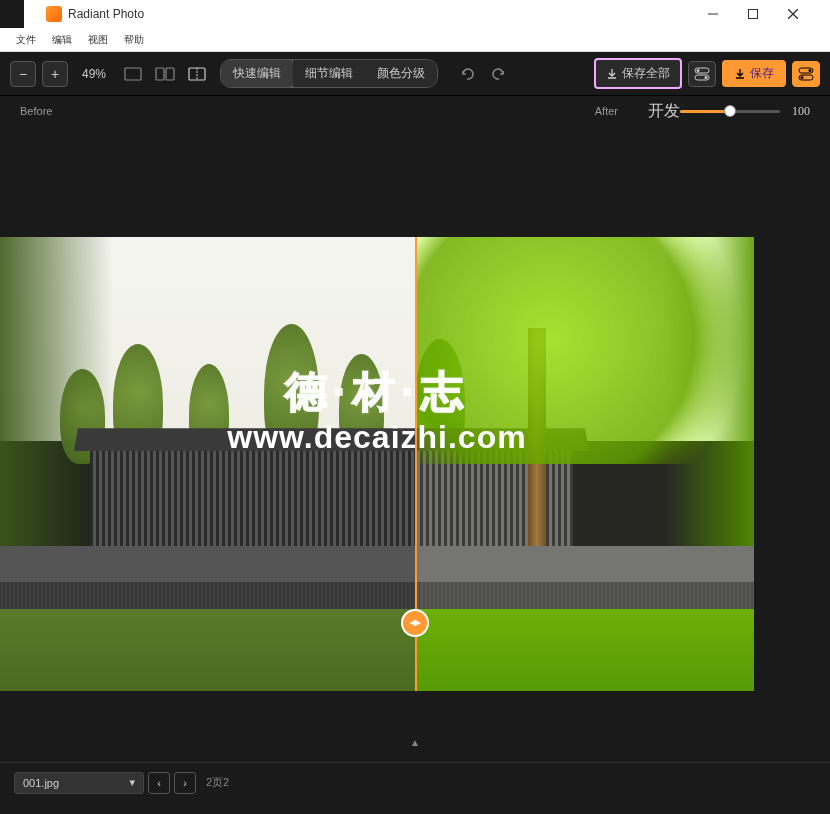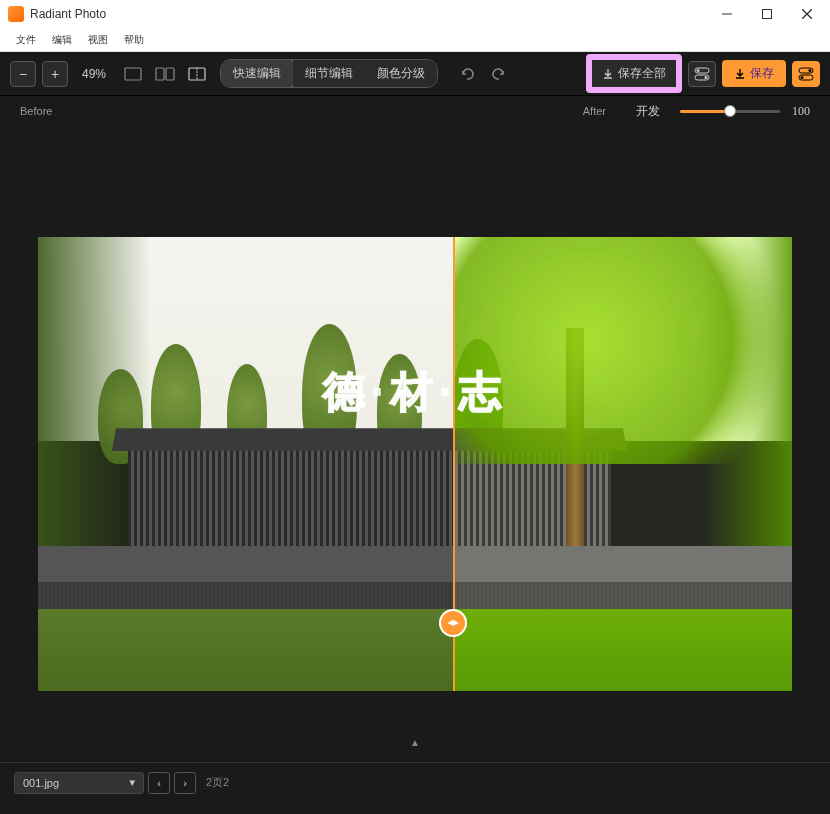--- a/index.html
+++ b/index.html
@@ -1,54 +1,54 @@
 <!DOCTYPE html>
 <html><head>
 <meta charset="utf-8">
 <style>
 * { margin: 0; padding: 0; box-sizing: border-box; font-family: "Microsoft YaHei", "Segoe UI", sans-serif; }
 body { width: 830px; height: 814px; background: #1a1a1a; overflow: hidden; user-select: none; }
 
 
-.titlebar { height: 28px; background: #fff; display: flex; align-items: center; padding: 0 8px; }
+.titlebar { height: 28px; background: #fff; display: flex; align-items: center; padding: 0 22px; margin-left: 24px; }
 .app-icon { width: 16px; height: 16px; background: linear-gradient(135deg, #ff9933, #ff6600); border-radius: 3px; margin-right: 6px; }
 .title-text { font-size: 12px; color: #333; flex: 1; }
 .win-controls { display: flex; gap: 18px; margin-right: 4px; }
 .win-btn { width: 22px; height: 22px; display: flex; align-items: center; justify-content: center; cursor: pointer; color: #333; }
 
 
 .menubar { height: 24px; background: #fff; display: flex; align-items: center; padding: 0 8px; border-bottom: 1px solid #ddd; }
 .menu-item { font-size: 10px; color: #333; padding: 0 8px; cursor: pointer; }
 
 
 .toolbar { height: 44px; background: #1a1a1a; display: flex; align-items: center; padding: 0 10px; gap: 6px; border-bottom: 1px solid #000; }
 .tb-btn { width: 26px; height: 26px; border: 1px solid #555; border-radius: 4px; display: flex; align-items: center; justify-content: center; color: #ccc; cursor: pointer; font-size: 14px; background: #2a2a2a; }
 .zoom-text { color: #ccc; font-size: 12px; padding: 0 8px; }
 .tb-icon { width: 26px; height: 26px; display: flex; align-items: center; justify-content: center; color: #888; cursor: pointer; }
 .tab-group { display: flex; border: 1px solid #555; border-radius: 11px; overflow: hidden; margin-left: 4px; }
 .tab-btn { padding: 5px 12px; font-size: 12px; color: #ccc; cursor: pointer; background: #2a2a2a; }
 .tab-btn.active { background: #3a3a3a; border: 1px solid #777; margin: -1px; border-radius: 4px; }
 .spacer { flex: 1; }
-.save-all-btn { border: 6px solid #f0abfc; border-radius: 4px; padding: 5px 10px; color: #ccc; font-size: 12px; display: flex; align-items: center; gap: 4px; cursor: pointer; background: #2a2a2a; }
+.save-all-btn { border: 2px solid #f0abfc; border-radius: 4px; padding: 5px 10px; color: #ccc; font-size: 12px; display: flex; align-items: center; gap: 4px; cursor: pointer; background: #2a2a2a; }
 .toggle-icon { width: 28px; height: 26px; border: 1px solid #555; border-radius: 4px; display: flex; align-items: center; justify-content: center; color: #ccc; cursor: pointer; background: #2a2a2a; }
 .save-btn { border-radius: 4px; padding: 5px 12px; color: #4c1d95; font-size: 12px; display: flex; align-items: center; gap: 4px; cursor: pointer; background: #ff9933; font-weight: 500; }
 .toggle-icon.orange { background: #ff9933; border-color: #ff9933; color: #000; }
 
 
 .compare-bar { height: 30px; display: flex; align-items: center; padding: 0 20px; color: #999; font-size: 11px; font-family: monospace; }
 .compare-bar .before { flex: 1; }
 .compare-bar .after { margin-right: 30px; }
-.dev-label { color: #ccc; font-size: 12px; font-family: "Microsoft YaHei"; margin-right: 20px; }
+.dev-label { color: #ccc; font-size: 16px; font-family: "Microsoft YaHei"; }
 .slider-track { width: 100px; height: 3px; background: #555; position: relative; border-radius: 2px; }
 .slider-fill { position: absolute; left: 0; top: 0; height: 100%; width: 50%; background: #ff9933; border-radius: 2px; }
 .slider-thumb { position: absolute; left: 50%; top: 50%; transform: translate(-50%, -50%); width: 12px; height: 12px; background: #fff; border-radius: 50%; border: 1px solid #888; }
 .slider-value { color: #ccc; font-size: 12px; margin-left: 12px; font-family: "Microsoft YaHei"; }
 
 
-.canvas-area { position: relative; height: 636px; background: #1a1a1a; display: flex; align-items: center; justify-content: center; }
+.canvas-area { position: relative; height: 636px; background: #1a1a1a; display: flex; align-items: center; }
 .image-container { position: relative; width: 754px; height: 454px; overflow: hidden; margin-top: 40px; }
 .sky { position: absolute; inset: 0; height: 45%; background: linear-gradient(#f5f5f0, #eeeee5); }
 .trees-bg { position: absolute; top: 8%; left: 0; right: 0; height: 42%; }
 .tree { position: absolute; bottom: 0; background: radial-gradient(circle at 50% 40%, #7a9a3f, #4a6b1f); border-radius: 50% 50% 40% 40%; }
 .building { position: absolute; top: 42%; left: 12%; width: 64%; height: 28%; }
 .roof { position: absolute; top: 0; left: -3%; width: 106%; height: 18%; background: #3a3a3a; transform: perspective(200px) rotateX(8deg); }
 .walls { position: absolute; top: 15%; left: 0; width: 100%; height: 85%; background: repeating-linear-gradient(90deg, #2a2a2a 0, #2a2a2a 3px, #555 3px, #555 6px); }
 .big-tree-trunk { position: absolute; left: 70%; top: 20%; width: 18px; height: 55%; background: linear-gradient(90deg, #4a3a28, #6b5a3f, #4a3a28); }
 .big-tree-crown { position: absolute; left: 55%; top: -5%; width: 45%; height: 55%; background: radial-gradient(circle at 40% 50%, rgba(120,150,60,0.9), rgba(80,110,30,0.85) 60%, transparent 80%); }
 .terrace { position: absolute; top: 68%; left: 0; width: 100%; height: 8%; background: #555; }
@@ -202,20 +202,21 @@
       <div class="walls"></div>
       <div class="roof"></div>
     </div>
     <div class="big-tree-trunk"></div>
     <div class="big-tree-crown"></div>
     <div class="terrace"></div>
     <div class="gravel"></div>
     <div class="grass"></div>
     <div class="after-overlay"></div>
     <div class="wm1">德·材·志</div>
+    <div class="wm2">www.decaizhi.com</div>
     <div class="divider-line"></div>
     <div class="divider-handle"></div>
   </div>
   <div class="expand-arrow">▲</div>
 </div>
 
 <div class="bottombar">
   <div class="file-dropdown">
     <span>001.jpg</span>
     <span>▾</span>

